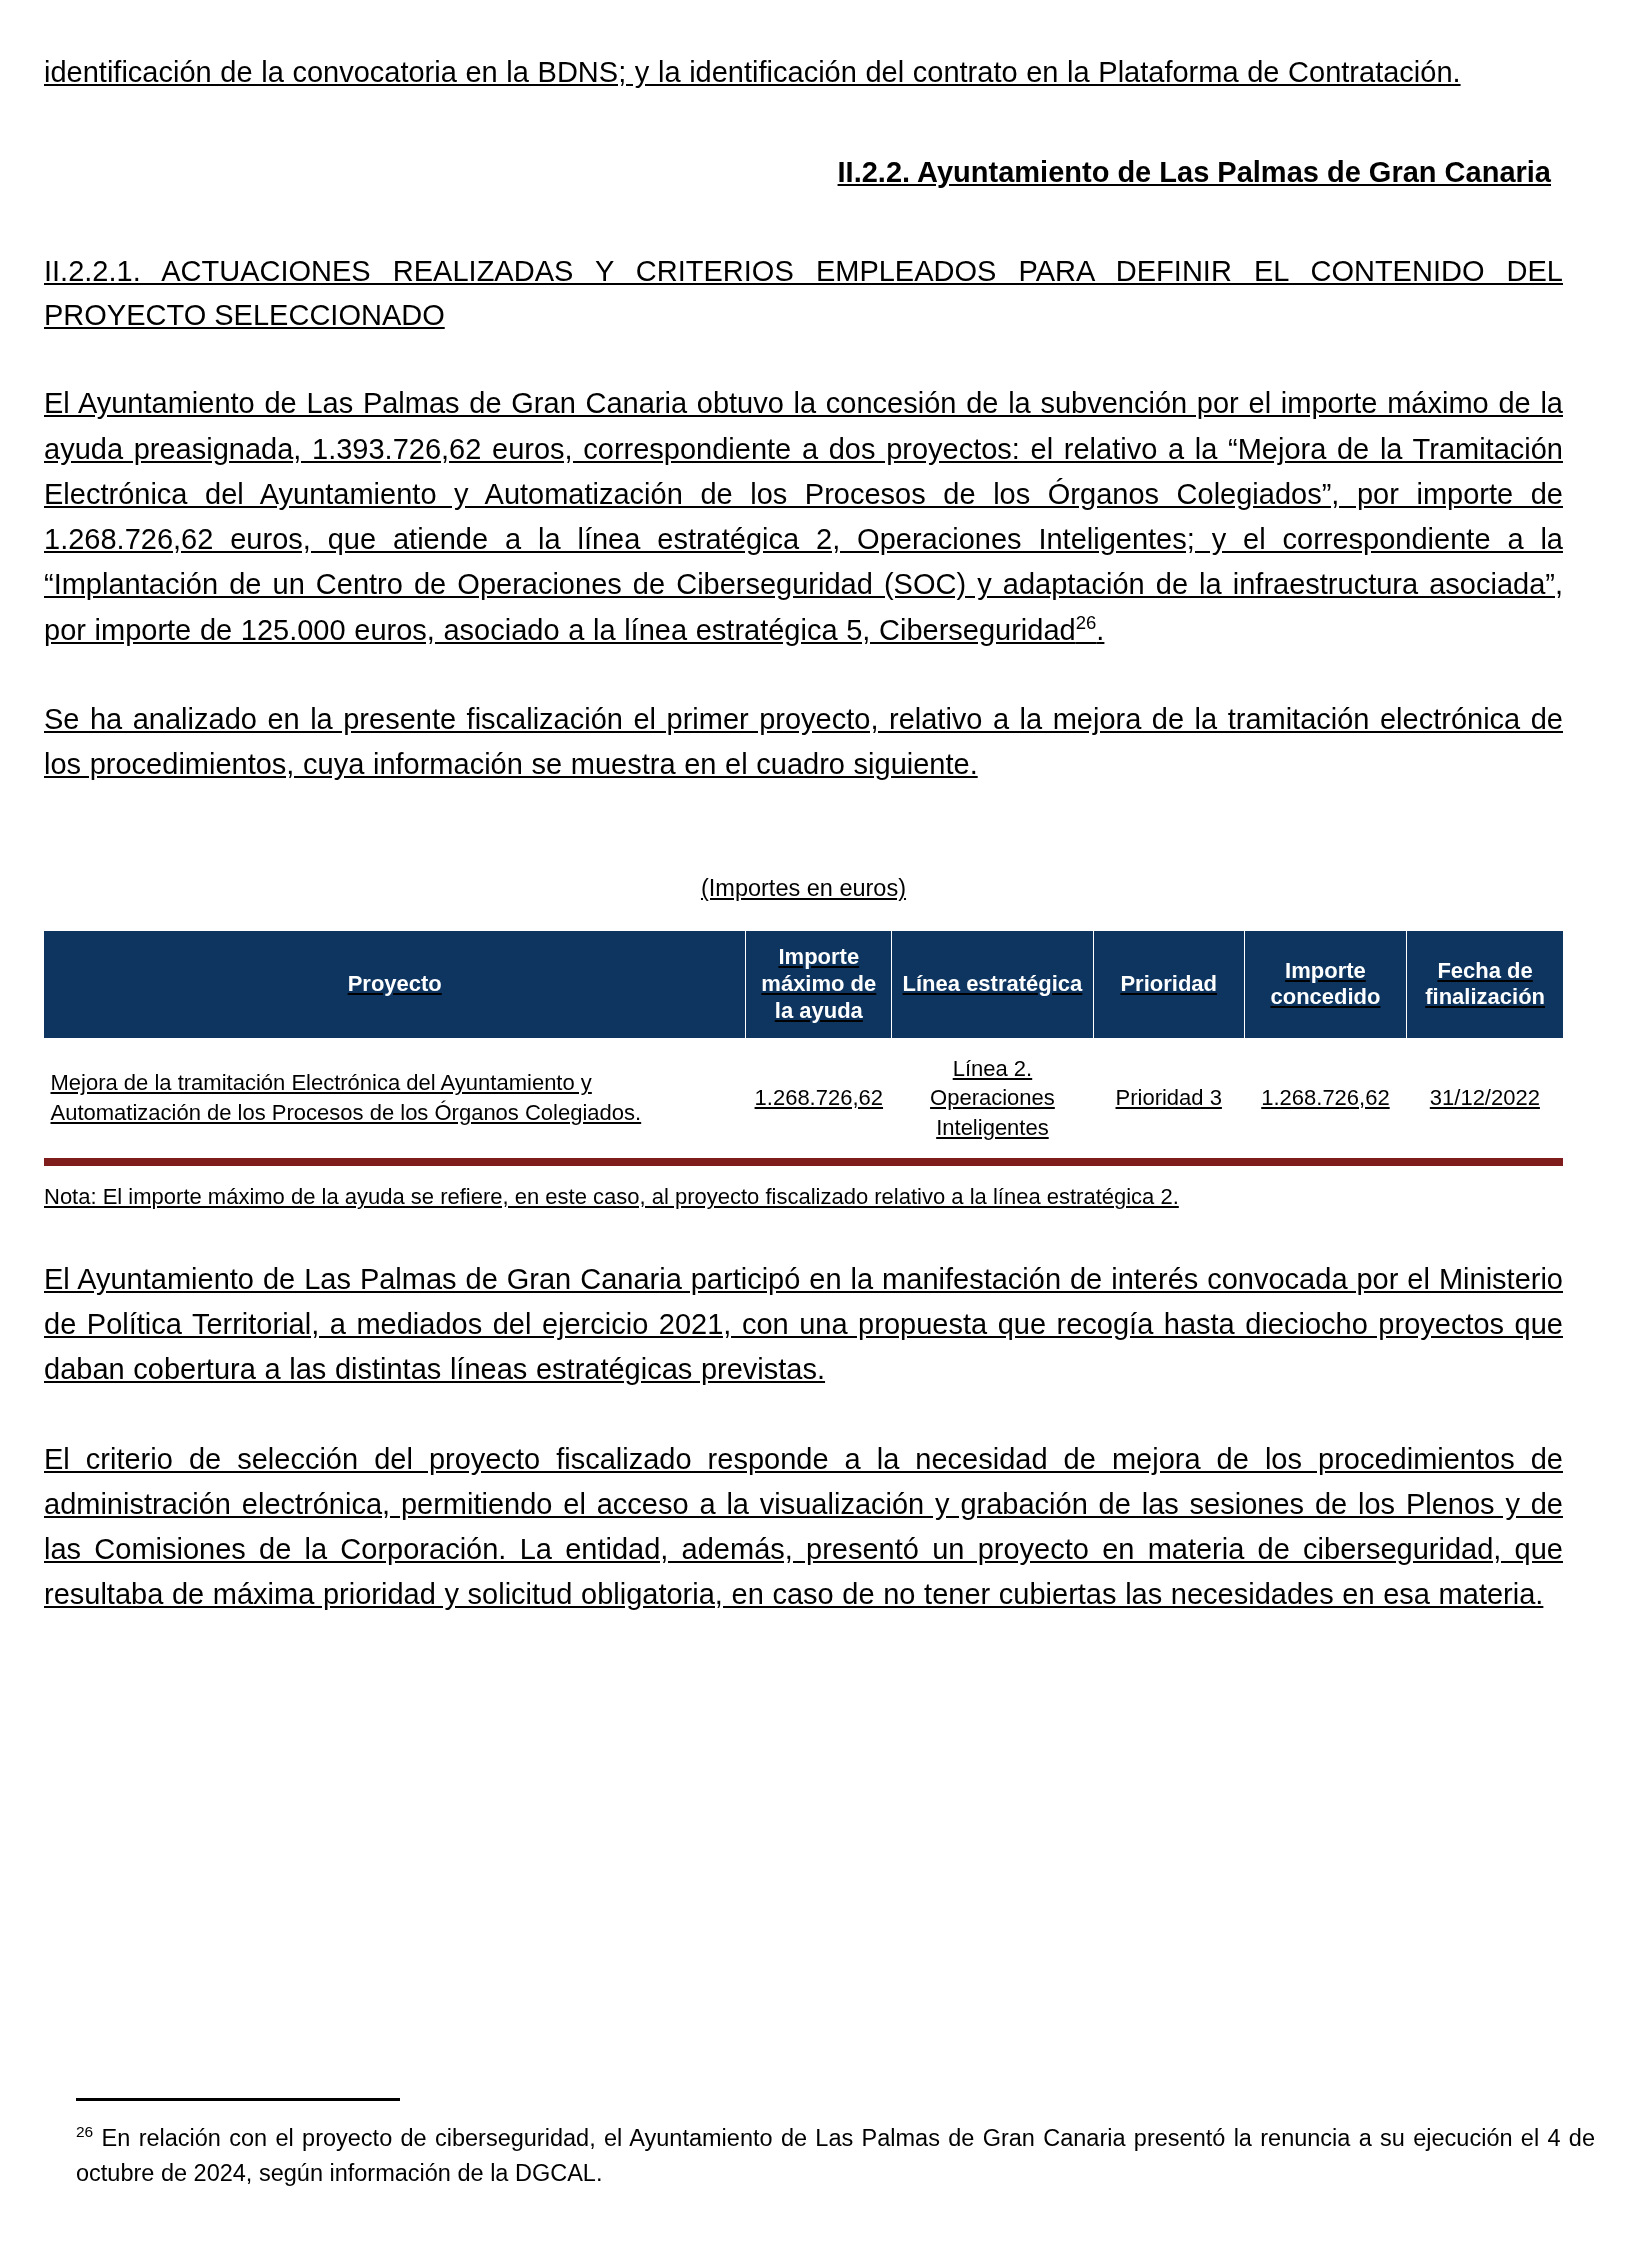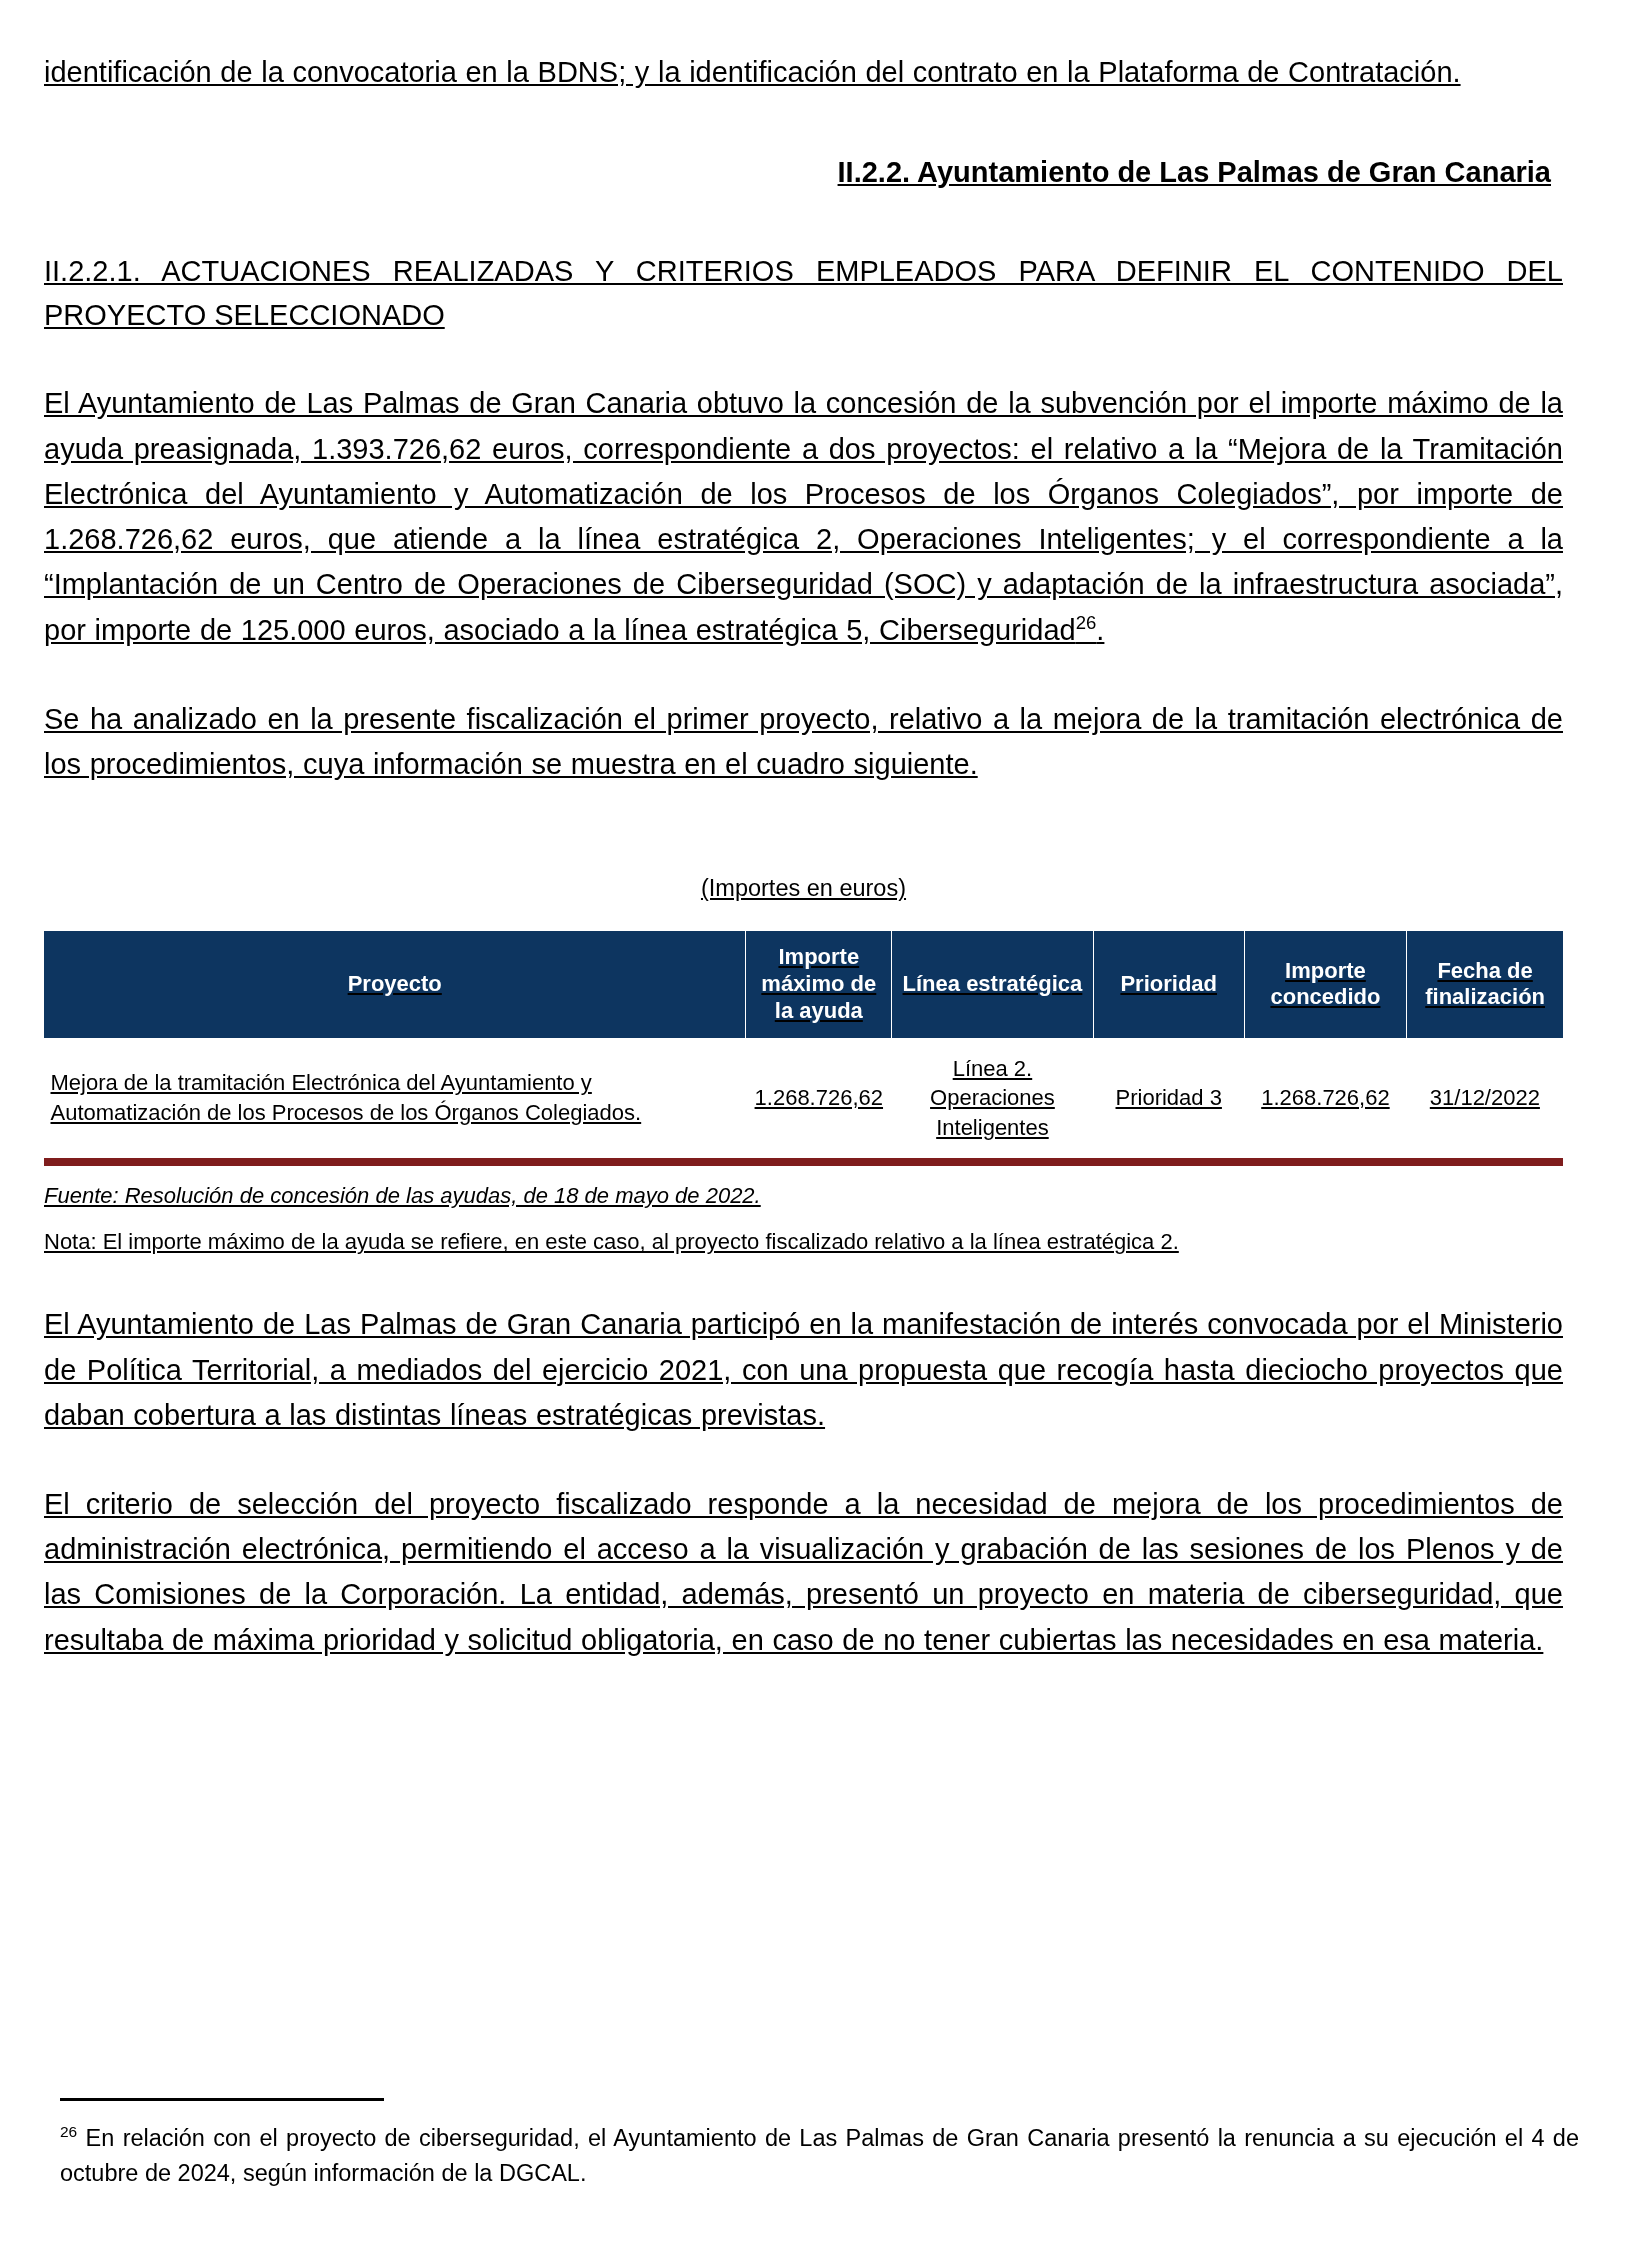--- a/index.html
+++ b/index.html
@@ -138,21 +138,21 @@
   }
 
   sup.fn-ref {
     font-size: 0.64em;
     vertical-align: super;
     line-height: 0;
   }
 
   .footnote-area {
     position: absolute;
-    left: 60px;
+    left: 76px;
     top: 2098px;
     width: 1519px;
   }
   .footnote-rule {
     width: 324px;
     height: 0;
     border-top: 3.2px solid #000000;
     margin: 0 0 19.5px 0;
   }
   .footnote-text {
@@ -226,21 +226,20 @@
           <td class="cell-project">Mejora de la tramitación Electrónica del Ayuntamiento y Automatización de los Procesos de los Órganos Colegiados.</td>
           <td class="cell-center">1.268.726,62</td>
           <td class="cell-center">Línea 2. Operaciones Inteligentes</td>
           <td class="cell-center">Prioridad 3</td>
           <td class="cell-center">1.268.726,62</td>
           <td class="cell-center">31/12/2022</td>
         </tr>
       </tbody>
     </table>
 
-    <p class="table-source">Fuente: Resolución de concesión de las ayudas, de 18 de mayo de 2022.</p>
     <p class="table-note">Nota: El importe máximo de la ayuda se refiere, en este caso, al proyecto fiscalizado relativo a la línea estratégica 2.</p>
 
     <div style="height:44px"></div>
 
     <p class="body-text">El Ayuntamiento de Las Palmas de Gran Canaria participó en la manifestación de interés convocada por el Ministerio de Política Territorial, a mediados del ejercicio 2021, con una propuesta que recogía hasta dieciocho proyectos que daban cobertura a las distintas líneas estratégicas previstas.</p>
 
     <div class="gap-md"></div>
 
     <p class="body-text">El criterio de selección del proyecto fiscalizado responde a la necesidad de mejora de los procedimientos de administración electrónica, permitiendo el acceso a la visualización y grabación de las sesiones de los Plenos y de las Comisiones de la Corporación. La entidad, además, presentó un proyecto en materia de ciberseguridad, que resultaba de máxima prioridad y solicitud obligatoria, en caso de no tener cubiertas las necesidades en esa materia.</p>
 

